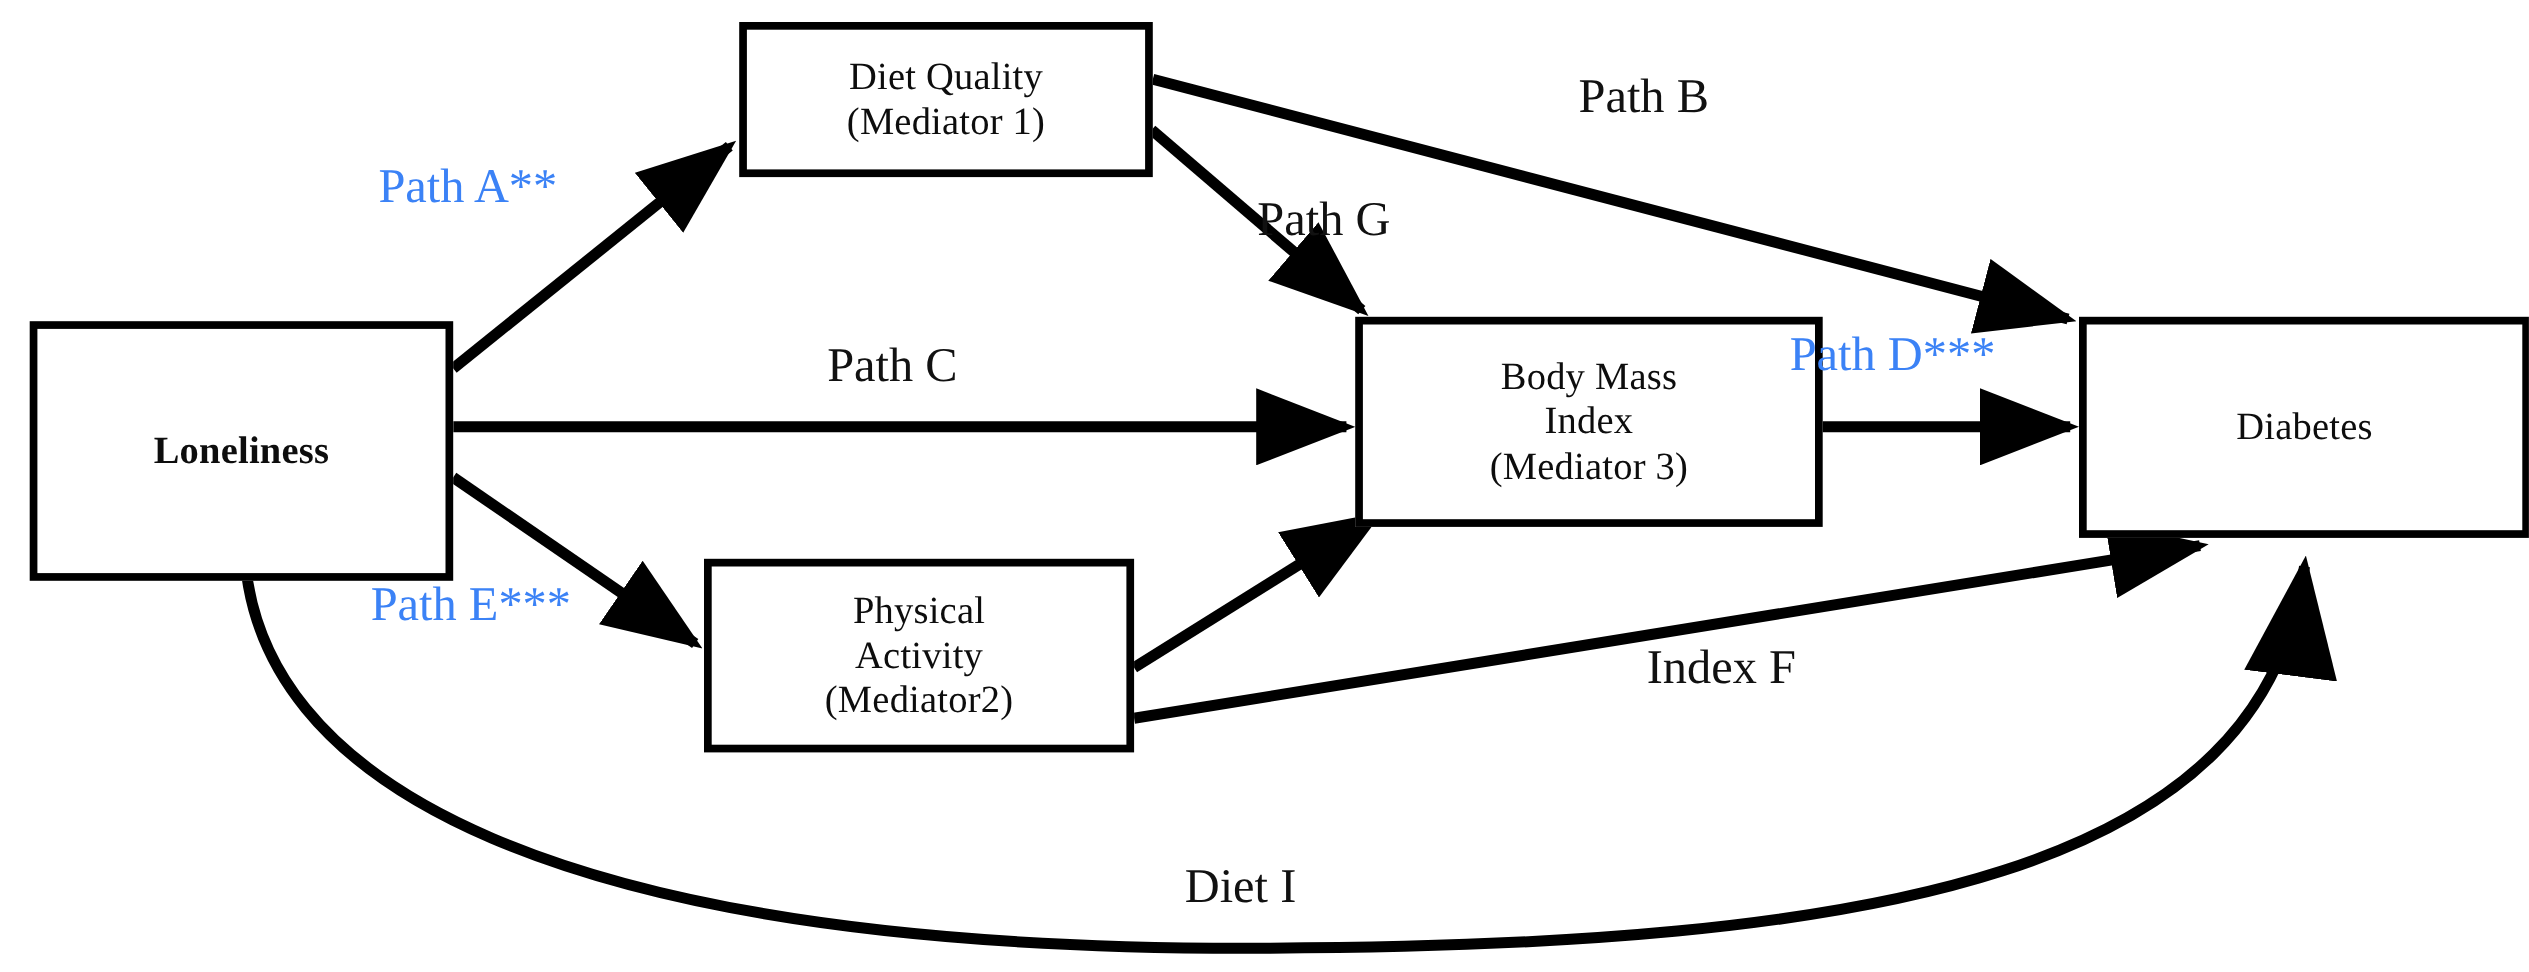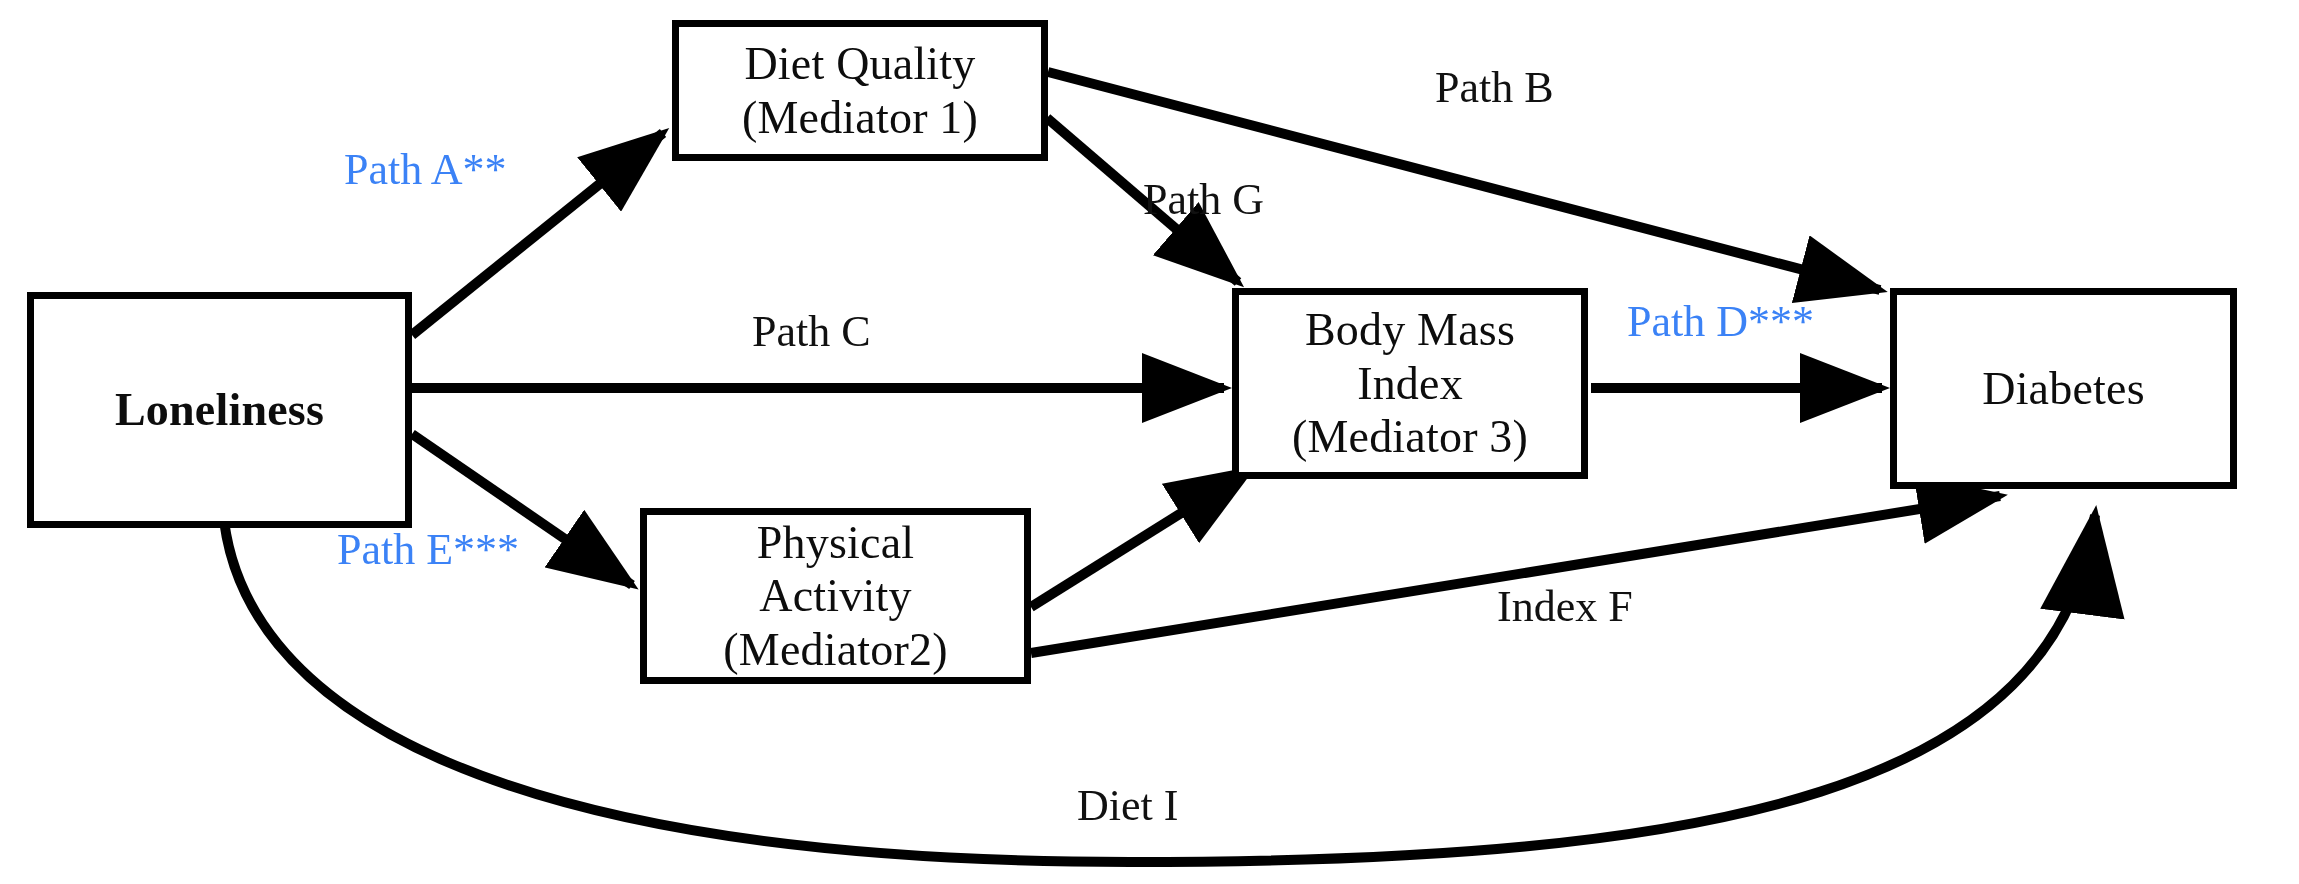--- a/index.html
+++ b/index.html
@@ -31,21 +31,21 @@
     border: 7px solid #000000;
     background: #ffffff;
     display: flex;
     align-items: center;
     justify-content: center;
     text-align: center;
     z-index: 3;
   }
   .node-label {
     font-family: "Liberation Serif", "DejaVu Serif", serif;
-    font-size: 46px;
+    font-size: 35px;
     line-height: 1.16;
     color: #0d0d0d;
     white-space: pre-line;
     letter-spacing: 0.2px;
     padding: 0 6px;
   }
   .path-label {
     position: absolute;
     font-family: "Liberation Serif", "DejaVu Serif", serif;
     font-size: 44px;
@@ -99,27 +99,27 @@
     <span class="node-label">Diet Quality
 (Mediator 1)</span>
   </div>
 
   <div class="node-box" style="left:640px; top:508px; width:391px; height:176px;">
     <span class="node-label">Physical
 Activity
 (Mediator2)</span>
   </div>
 
-  <div class="node-box" style="left:1232px; top:288px; width:356px; height:191px;">
+  <div class="node-box" style="left:1232px; top:288px; width:425px; height:191px;">
     <span class="node-label">Body Mass
 Index
 (Mediator 3)</span>
   </div>
 
-  <div class="node-box" style="left:1890px; top:288px; width:347px; height:201px;">
+  <div class="node-box" style="left:1890px; top:288px; width:410px; height:201px;">
     <span class="node-label">Diabetes</span>
   </div>
 
   <div class="path-label lbl-blue" style="left:344px; top:148px;">Path A**</div>
 
   <div class="path-label lbl-black" style="left:1391px; top:66px;margin-left:44px;">Path B</div>
 
   <div class="path-label lbl-black" style="left:752px; top:310px;">Path C</div>
 
   <div class="path-label lbl-blue" style="left:1627px; top:300px;">Path D***</div>

